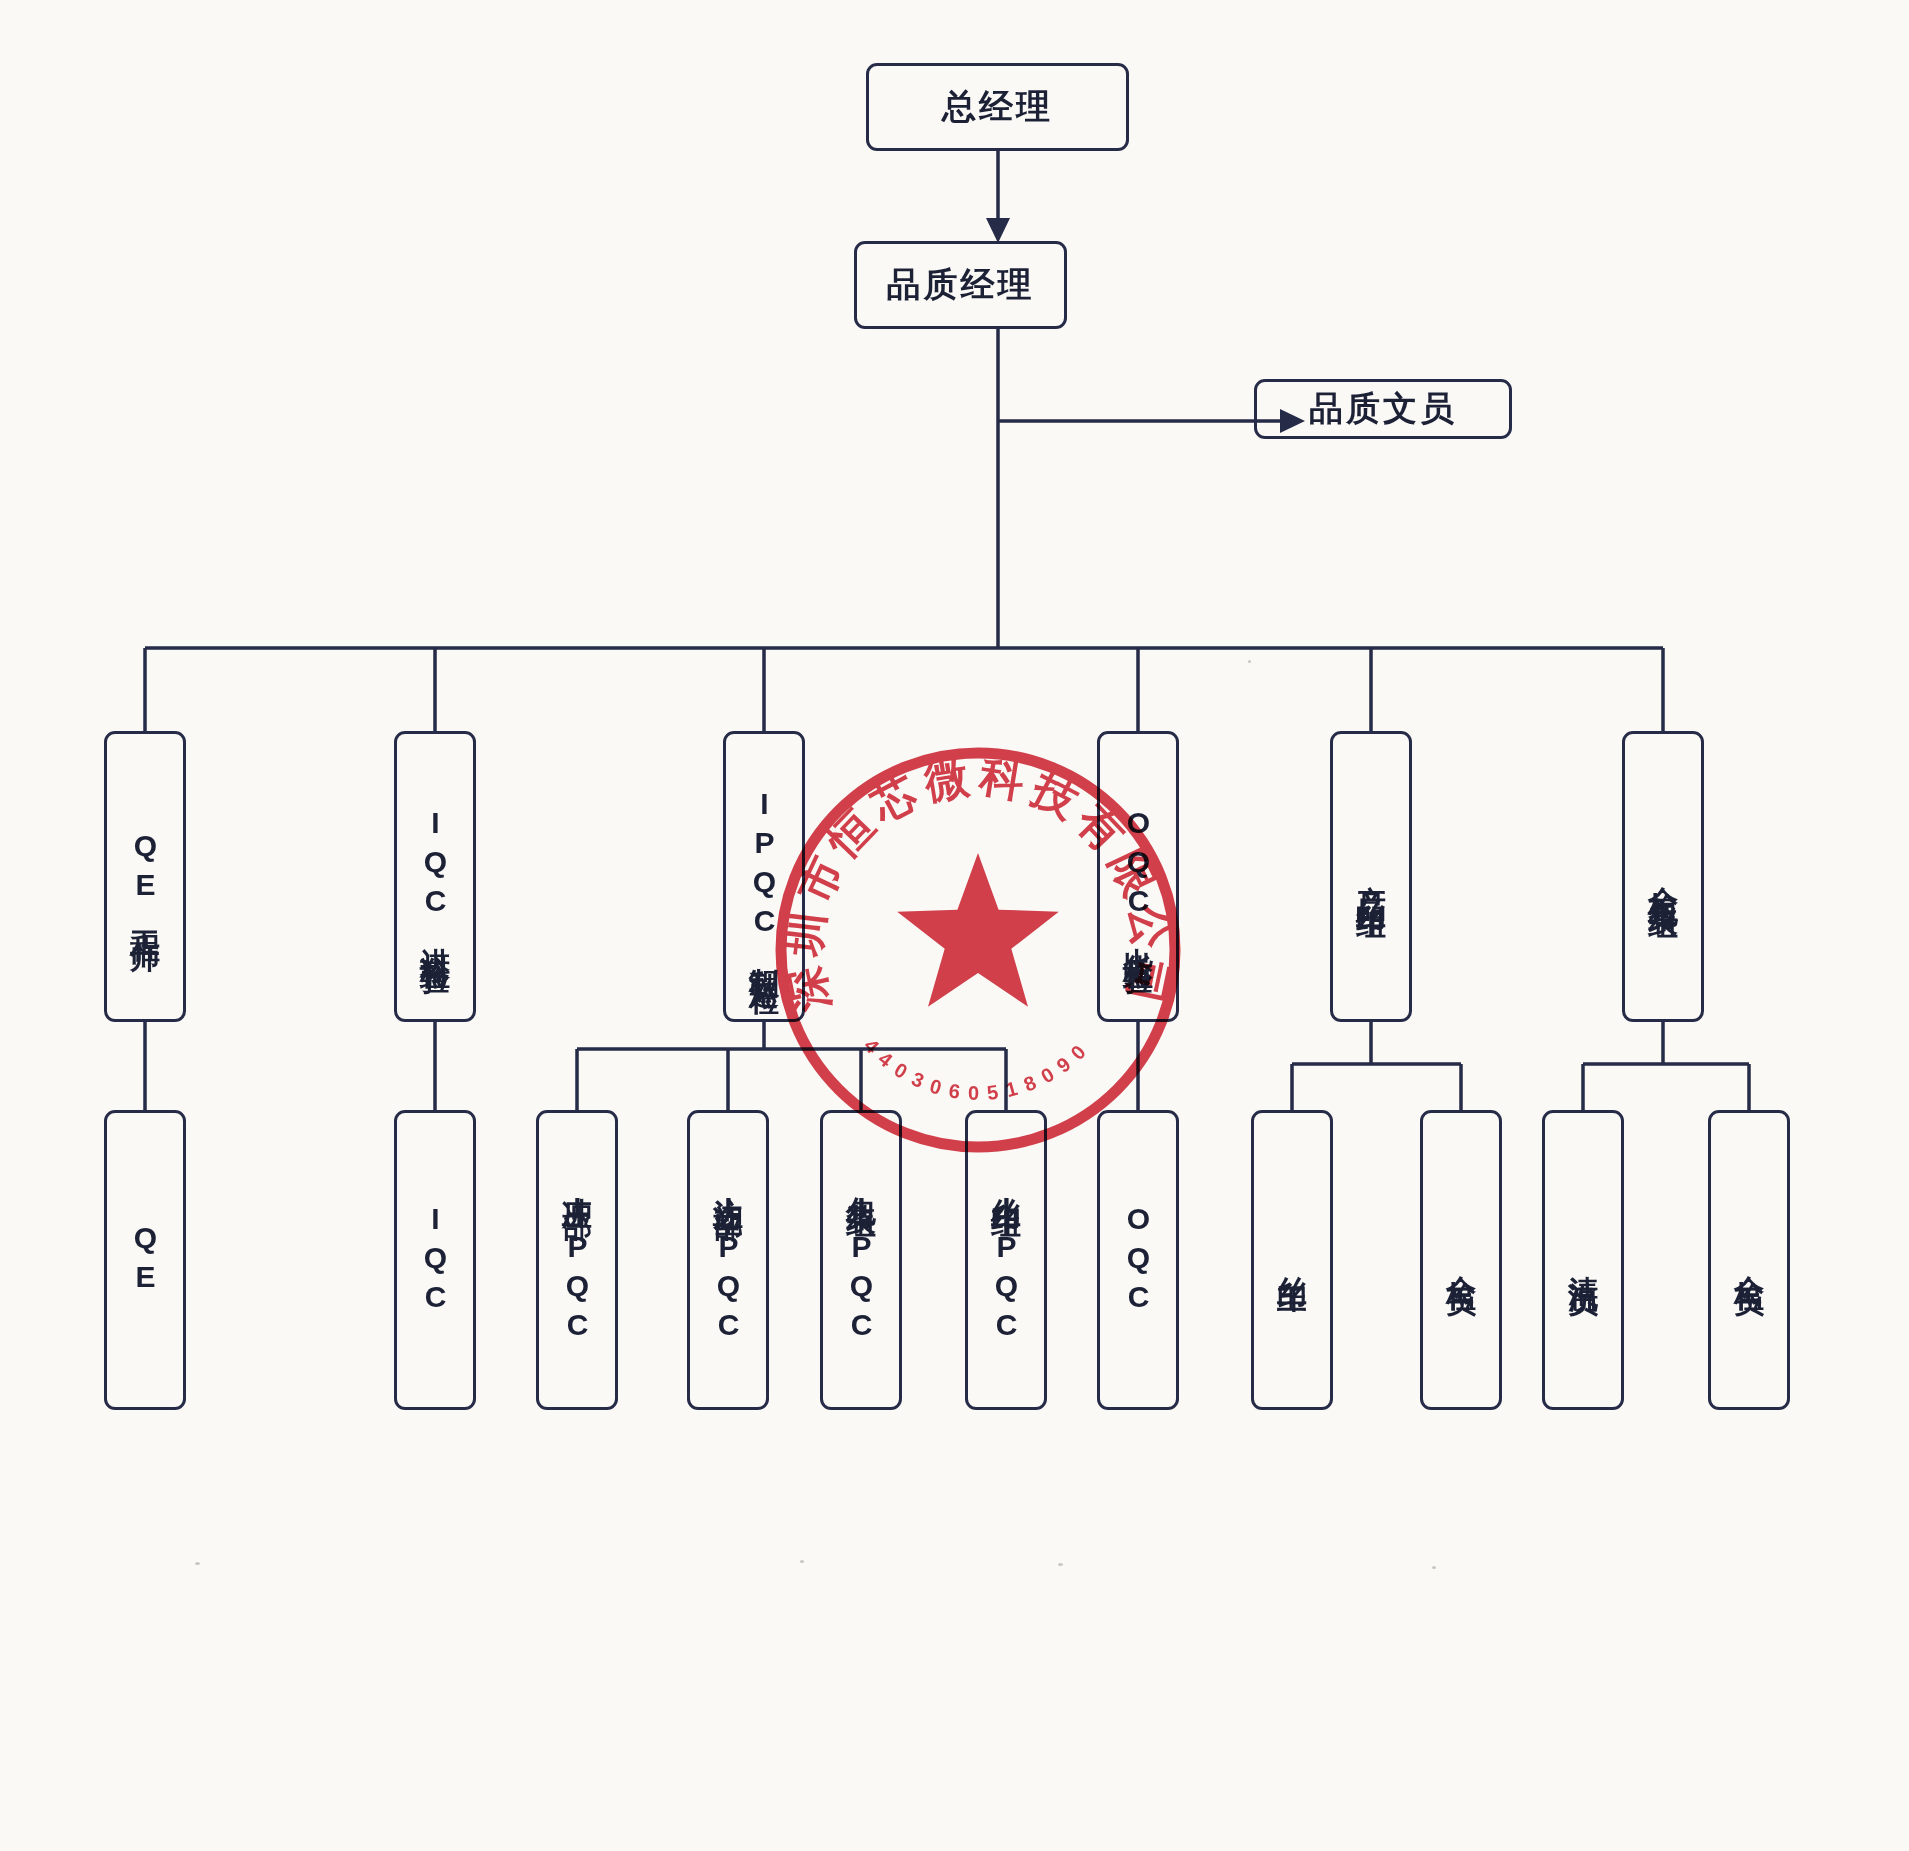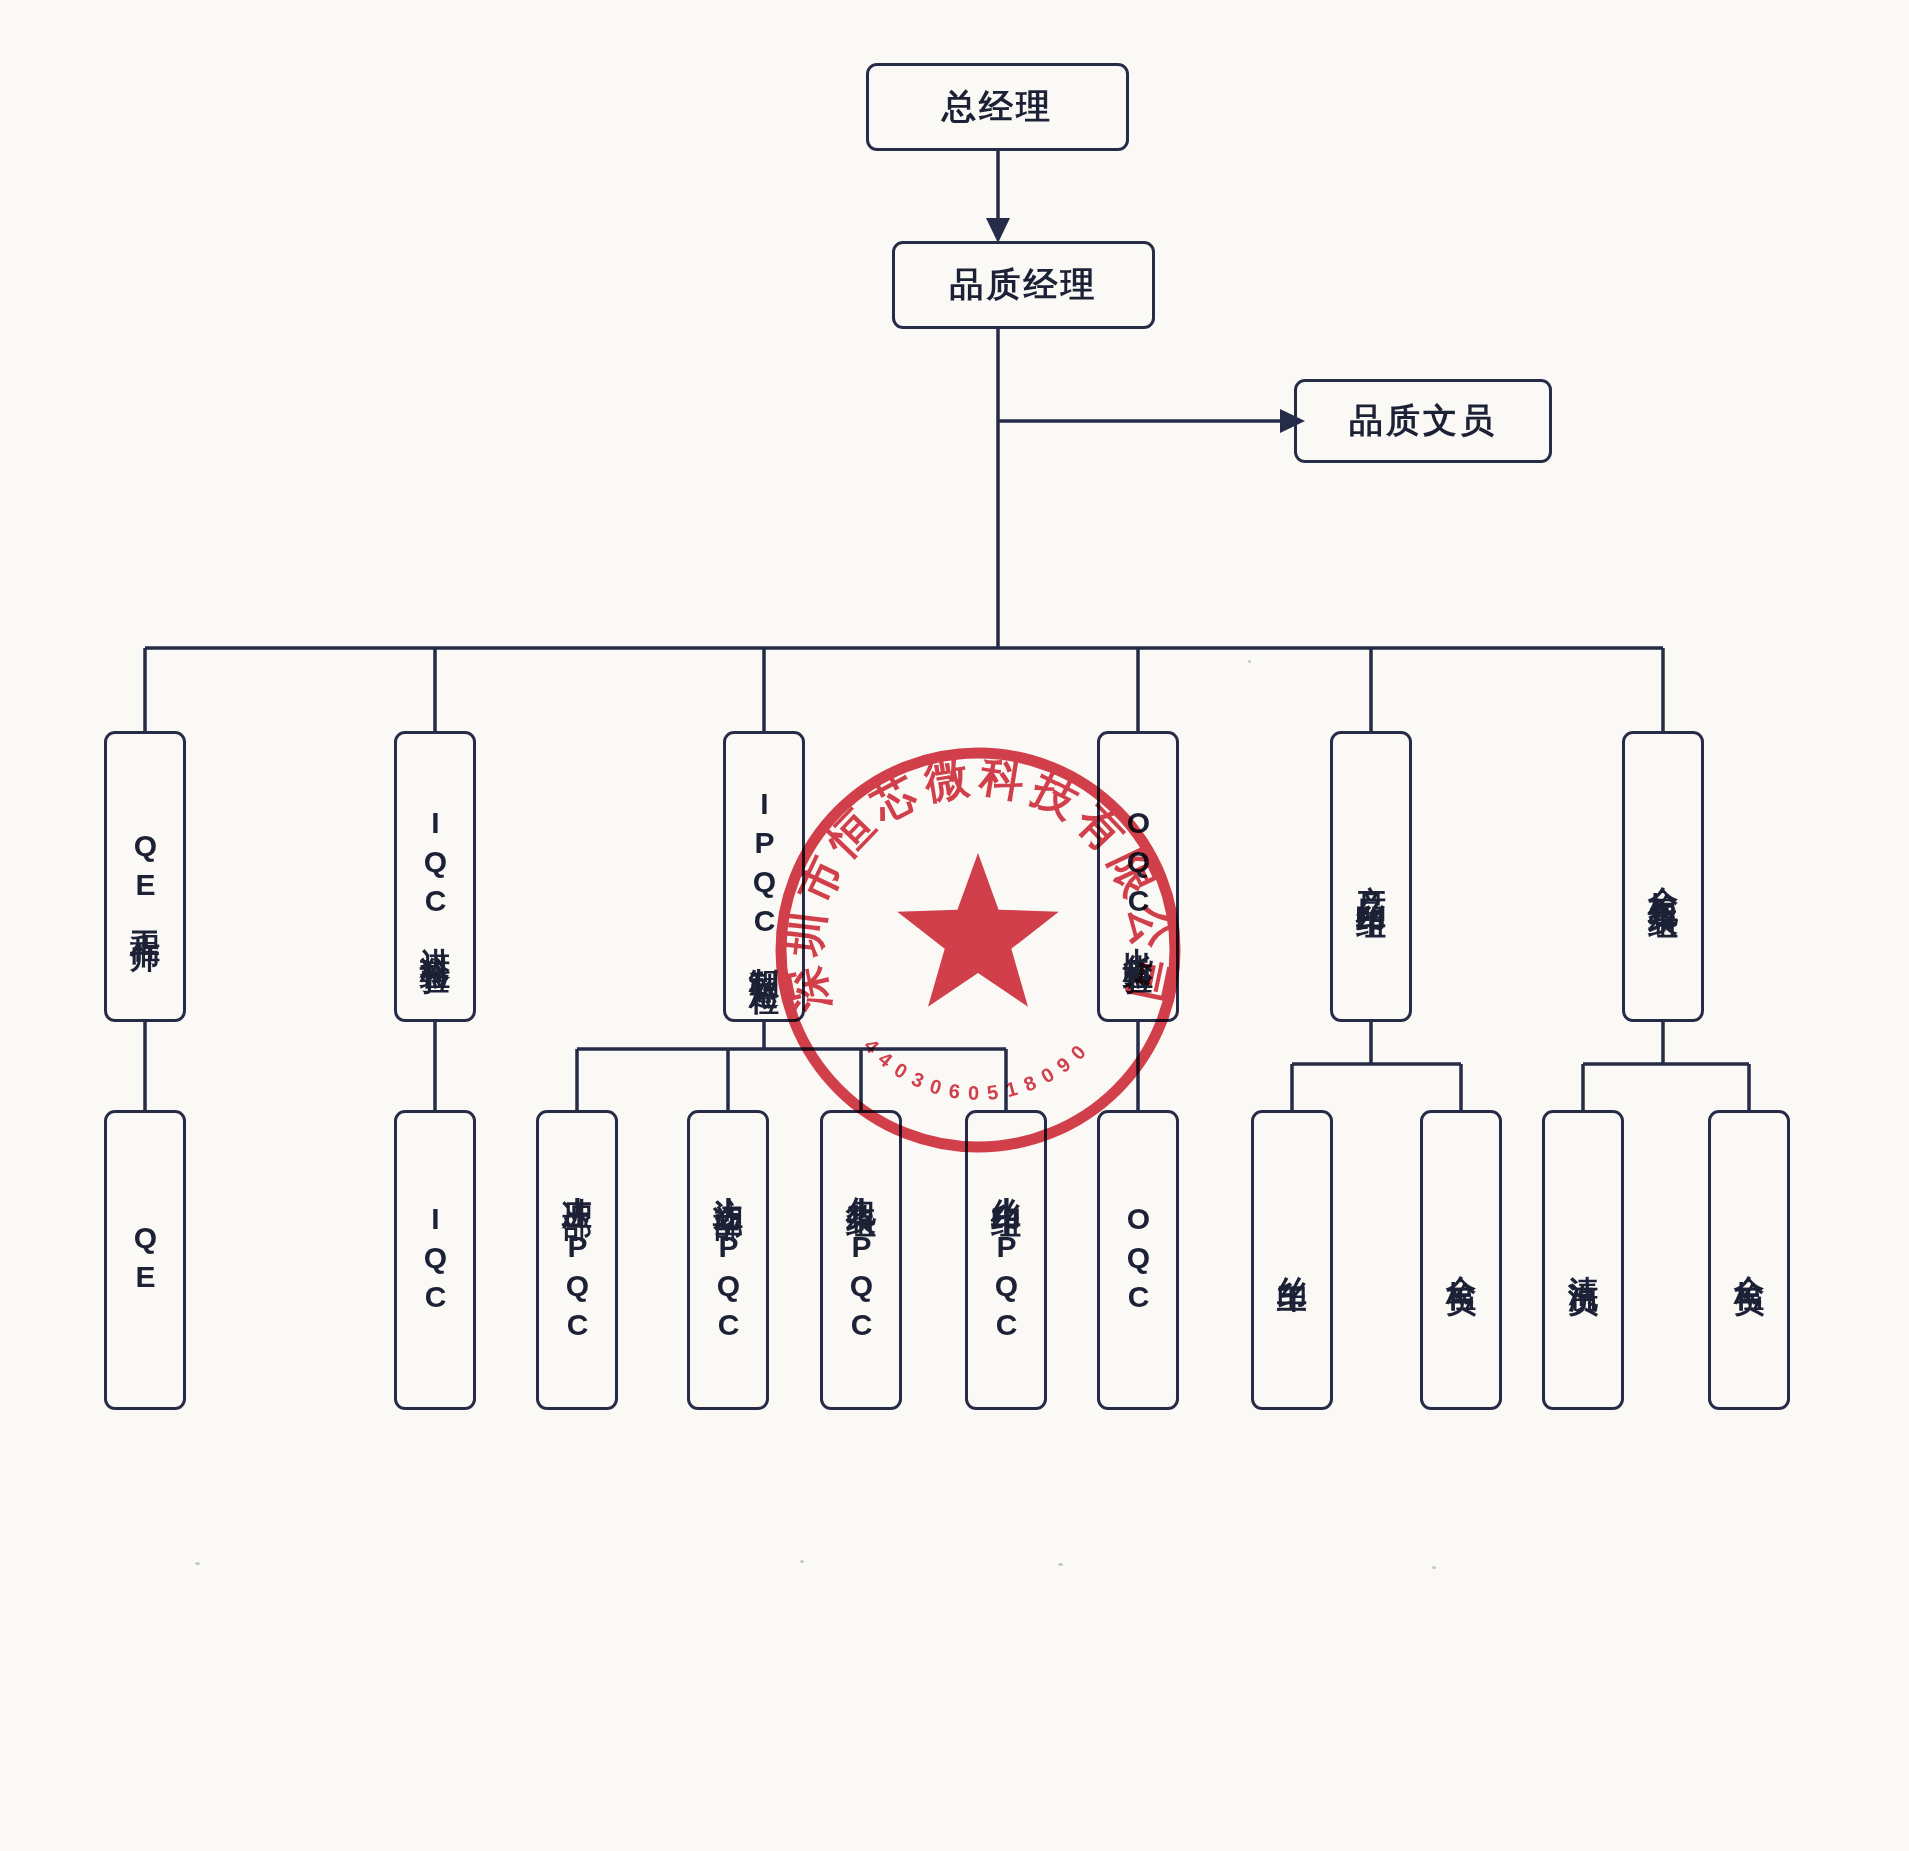--- a/index.html
+++ b/index.html
@@ -82,25 +82,25 @@
              M1371 1022 V1064 M1292 1064 H1461 M1292 1064 V1110 M1461 1064 V1110
              M1663 1022 V1064 M1583 1064 H1749 M1583 1064 V1110 M1749 1064 V1110" fill="none" stroke="#262b47" stroke-width="3.5"></path>
     <polygon points="986,218 1010,218 998,243" fill="#262b47"></polygon>
     <polygon points="1280,409 1280,433 1305,421" fill="#262b47"></polygon>
   </svg>
 
   <div class="box h" style="left:866px;top:63px;width:263px;height:88px">
     <span>总经理</span>
   </div>
 
-  <div class="box h" style="left:892px;top:241px;width:263px;height:88px">
+  <div class="box h" style="left:854px;top:241px;width:213px;height:88px">
     <span>品质经理</span>
   </div>
 
-  <div class="box h" style="left:1294px;top:379px;width:258px;height:84px">
+  <div class="box h" style="left:1254px;top:379px;width:258px;height:60px">
     <span>品质文员</span>
   </div>
 
   <div class="box v" style="left:104px;top:731px;width:82px;height:291px">
     <span>QE工程师</span>
   </div>
 
   <div class="box v" style="left:394px;top:731px;width:82px;height:291px">
     <span>IQC进料检验</span>
   </div>

